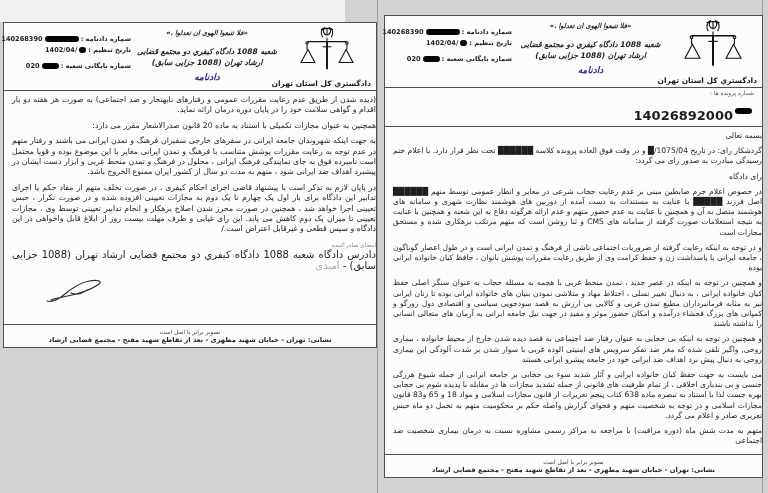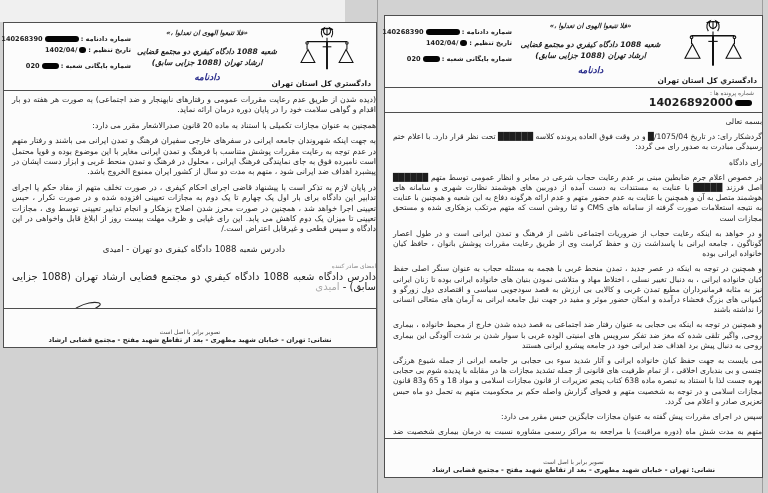--- a/index.html
+++ b/index.html
@@ -23,37 +23,37 @@
   .hdr-meta{width:122px;flex:none;padding-top:9px;}
   .meta-row{display:flex;justify-content:flex-start;align-items:center;font-size:6.6px;
             font-weight:bold;margin-bottom:3px;white-space:nowrap;}
   .meta-row.gap{margin-top:8px;}
   .blob{display:inline-block;background:#050505;border-radius:4px;height:6px;margin:0 2px;flex:none;}
   .b-lg{width:34px;}.b-md{width:17px;}.b-sm{width:7px;}
   .num{font-family:"DejaVu Sans",sans-serif;direction:ltr;unicode-bidi:embed;}
 
   .case-block{padding:2px 8px 3px;border-bottom:1px solid #4f4f4f;}
   .case-label{font-size:5.9px;color:#555;text-align:right;}
-  .case-row{display:flex;justify-content:flex-start;align-items:center;font-size:11px;
-            font-weight:bold;margin-top:0;}
+  .case-row{display:flex;justify-content:flex-start;align-items:flex-start;font-size:13px;
+            font-weight:bold;margin-top:12px;}
 
   .body{padding:4px 0 0 8px;text-align:justify;overflow:hidden;}
   #page-right .body{font-size:7.6px;line-height:10.2px;height:344px;}
   #page-left  .body{font-size:7.8px;line-height:10.4px;}
   .body p{margin:0 0 5px 0;}
   .tright{text-align:right;}
   .judge-line{text-align:center;font-size:8.6px;margin:9px 0 7px 0;}
   .sign-label{font-size:5.8px;color:#8a8a8a;text-align:right;margin-top:2px;}
   .sign-title{font-size:10px;}
   .faint{opacity:.4;}
   .sig-wrap{position:relative;height:40px;}
   .sig-wrap svg{position:absolute;right:255px;top:2px;}
 
   .footer{position:absolute;left:0;right:0;bottom:0;border-top:1px solid #4f4f4f;
-          text-align:center;padding:20px 4px 3px 4px;background:#fcfcfc;}
+          text-align:center;padding:4px 4px 3px 4px;background:#fcfcfc;}
   .f1{font-size:5.9px;color:#444;}
   .f2{font-size:6.7px;font-weight:bold;margin-top:1px;color:#222;}
 </style>
 </head>
 <body>
 
 <div id="canvas">
   <div class="topwhite"></div>
   <div class="vline" style="left:377px;"></div>
   <div class="vline" style="left:762px;"></div>
@@ -110,25 +110,24 @@
         <span class="blob b-md"></span>
         <span class="num">14026892000</span>
       </div>
     </div>
 
     <div class="body">
       <p class="tright">بسمه تعالی</p>
       <p>گردشکار رای: در تاریخ 1075/04/█ و در وقت فوق العاده پرونده کلاسه ██████ تحت نظر قرار دارد. با اعلام ختم رسیدگی مبادرت به صدور رای می گردد:</p>
       <p class="tright">رای دادگاه</p>
       <p>در خصوص اعلام جرم ضابطین مبنی بر عدم رعایت حجاب شرعی در معابر و انظار عمومی توسط متهم ██████ اصل فرزند █████ با عنایت به مستندات به دست آمده از دوربین های هوشمند نظارت شهری و سامانه های هوشمند متصل به آن و همچنین با عنایت به عدم حضور متهم و عدم ارائه هرگونه دفاع به این شعبه و همچنین با عنایت به نتیجه استعلامات صورت گرفته از سامانه های CMS و ثنا روشن است که متهم مرتکب بزهکاری شده و مستحق مجازات است</p>
-      <p>و در خواهد به اینکه رعایت حجاب از ضروریات اجتماعی ناشی از فرهنگ و تمدن ایرانی است و در طول اعصار گوناگون ، جامعه ایرانی با پاسداشت زن و حفظ کرامت وی از طریق رعایت مقررات پوشش بانوان ، حافظ کیان خانواده ایرانی بوده</p>
+      <p>و در توجه به اینکه رعایت گرفته از ضروریات اجتماعی ناشی از فرهنگ و تمدن ایرانی است و در طول اعصار گوناگون ، جامعه ایرانی با پاسداشت زن و حفظ کرامت وی از طریق رعایت مقررات پوشش بانوان ، حافظ کیان خانواده ایرانی بوده</p>
       <p>و همچنین در توجه به اینکه در عصر جدید ، تمدن منحط غربی با هجمه به مسئله حجاب به عنوان سنگر اصلی حفظ کیان خانواده ایرانی ، به دنبال تغییر نسلی ، اختلاط مهاد و متلاشی نمودن بنیان های خانواده ایرانی بوده تا زنان ایرانی نیز به مثابه فرمانبرداران مطیع تمدن غربی و کالایی بی ارزش به قصد سودجویی سیاسی و اقتصادی دول زورگو و کمپانی های بزرگ فحشاء درآمده و امکان حضور موثر و مفید در جهت نیل جامعه ایرانی به آرمان های متعالی انسانی را نداشته باشند</p>
       <p>و همچنین در توجه به اینکه بی حجابی به عنوان رفتار ضد اجتماعی به قصد دیده شدن خارج از محیط خانواده ، بیماری روحی, واگیر تلقی شده که مغز ضد تفکر سرویس های امنیتی الوده غربی با سوار شدن بر شدت آلودگی این بیماری روحی به دنبال پیش برد اهداف ضد ایرانی خود در جامعه پیشرو ایرانی هستند</p>
       <p>می بایست به جهت حفظ کیان خانواده ایرانی و آثار شدید سوء بی حجابی بر جامعه ایرانی از جمله شیوع هرزگی جنسی و بی بندباری اخلاقی ، از تمام ظرفیت های قانونی از جمله تشدید مجازات ها در مقابله با پدیده شوم بی حجابی بهره جست لذا با استناد به تبصره ماده 638 کتاب پنجم تعزیرات از قانون مجازات اسلامی و مواد 18 و 65 و83 قانون مجازات اسلامی و در توجه به شخصیت متهم و فحوای گزارش واصله حکم بر محکومیت متهم به تحمل دو ماه حبس تعزیری صادر و اعلام می گردد.</p>
-      <p>سپس در اجرای مقررات پیش گفته به عنوان مجازات جایگزین حبس مقرر می دارد:</p>
       <p>متهم به مدت شش ماه (دوره مراقبت) با مراجعه به مراکز رسمی مشاوره نسبت به درمان بیماری شخصیت ضد اجتماعی</p>
     </div>
 
     <div class="footer">
       <div class="f1">تصویر برابر با اصل است</div>
       <div class="f2">نشانی: تهران - خیابان شهید مطهری - بعد از تقاطع شهید مفتح - مجتمع قضایی ارشاد</div>
     </div>
   </div>
 
   <div class="page" id="page-left">
@@ -175,21 +174,20 @@
           <span class="num">020</span>
         </div>
       </div>
     </div>
 
     <div class="body">
       <p>(دیده شدن از طریق عدم رعایت مقررات عمومی و رفتارهای نابهنجار و ضد اجتماعی) به صورت هر هفته دو بار اقدام و گواهی سلامت خود را در پایان دوره درمان ارائه نماید.</p>
       <p>همچنین به عنوان مجازات تکمیلی با استناد به ماده 20 قانون صدرالاشعار مقرر می دارد:</p>
       <p>به جهت اینکه شهروندان جامعه ایرانی در سفرهای خارجی سفیران فرهنگ و تمدن ایرانی می باشند و رفتار متهم در عدم توجه به رعایت مقررات پوشش متناسب با فرهنگ و تمدن ایرانی مغایر با این موضوع بوده و قویا محتمل است نامبرده فوق به جای نمایندگی فرهنگ ایرانی ، محلول در فرهنگ و تمدن منحط غربی و ابزار دست ایشان در پیشبرد اهداف ضد ایرانی شود ، متهم به مدت دو سال از کشور ایران ممنوع الخروج باشد.</p>
       <p>در پایان لازم به تذکر است با پیشنهاد قاضی اجرای احکام کیفری ، در صورت تخلف متهم از مفاد حکم یا اجرای تدابیر این دادگاه برای بار اول یک چهارم تا یک دوم به مجازات تعیینی افزوده شده و در صورت تکرار ، حبس تعیینی اجرا خواهد شد ، همچنین در صورت محرز شدن اصلاح بزهکار و انجام تدابیر تعیینی توسط وی ، مجازات تعیینی تا میزان یک دوم کاهش می یابد. این رای غیابی و ظرف مهلت بیست روز از ابلاغ قابل واخواهی در این دادگاه و سپس قطعی و غیرقابل اعتراض است./</p>
-      <div class="judge-line">دادرس شعبه 1088 دادگاه کیفری دو تهران - امیدی</div>
       <div class="sign-label">امضای صادر کننده</div>
       <div class="sign-title">
         <span>دادرس دادگاه شعبه 1088 دادگاه کیفري دو مجتمع قضایی ارشاد تهران (1088 جزایی سابق) -</span>
         <span class="faint">امیدی</span>
       </div>
       <div class="sig-wrap">
         <svg width="80" height="36" viewBox="0 0 80 36">
           <path d="M6,28 C12,30 18,26 24,21 C30,16 38,10 48,8 C56,6.5 62,8 58,11 C50,17 34,22 22,24 C16,25 12,26 10,27 M30,20 C34,22 40,21 46,17" stroke="#2a2a2a" stroke-width="1.1" fill="none" stroke-linecap="round"></path>
         </svg>
       </div>

